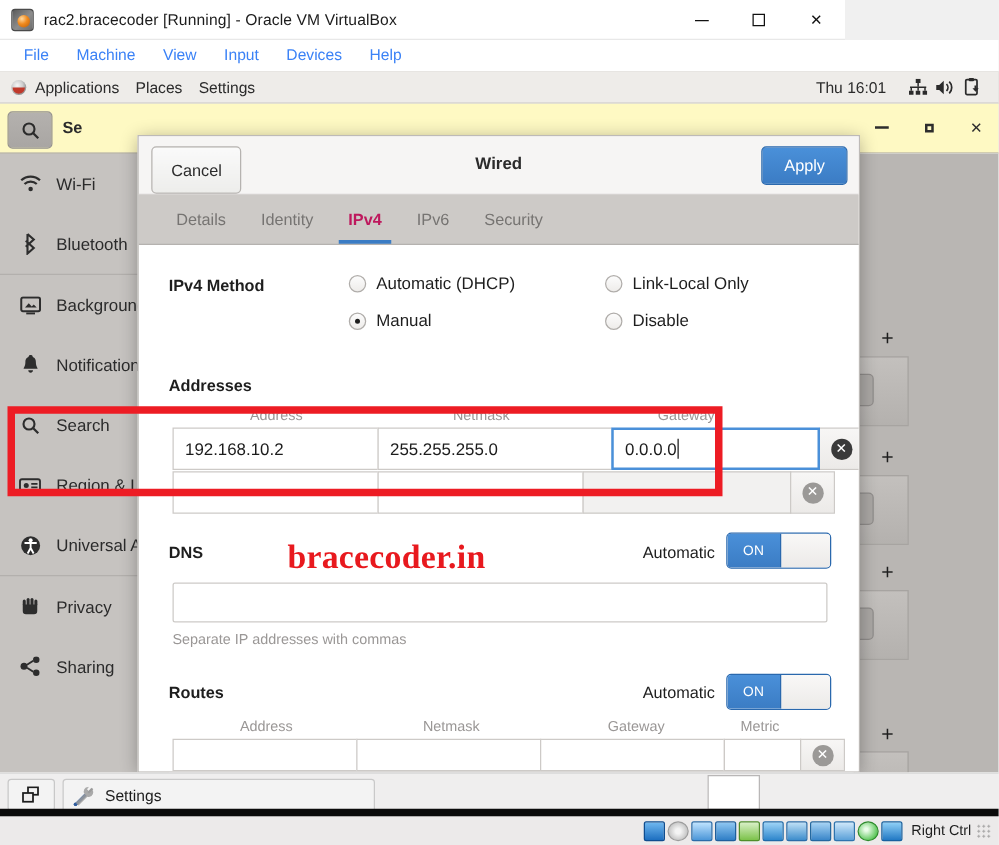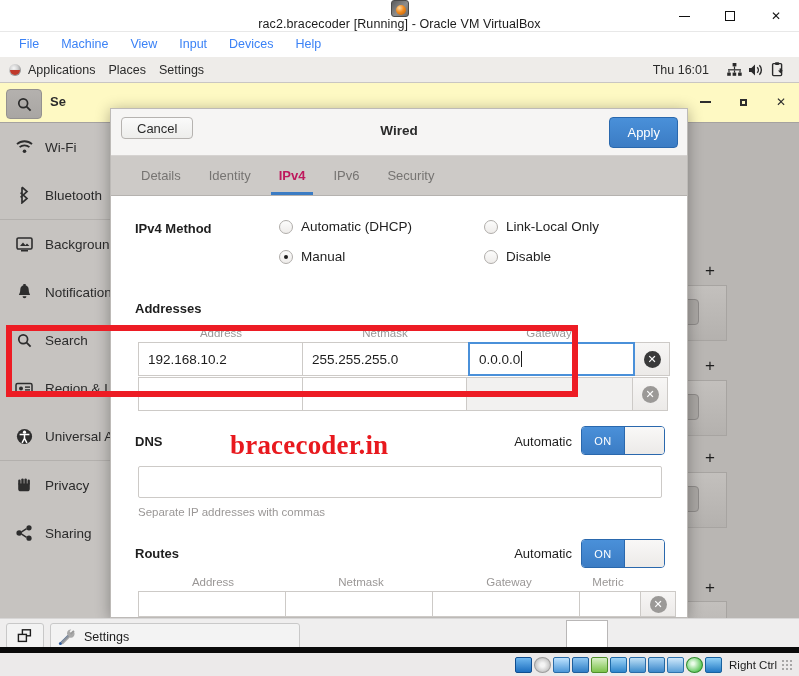--- a/index.html
+++ b/index.html
@@ -6,23 +6,23 @@
   html, body { width: 799px; height: 676px; overflow: hidden; }
   body {
     font-family: "Liberation Sans", sans-serif;
     background: #f0f0f0;
     -webkit-font-smoothing: antialiased;
   }
   #root { position: relative; width: 799px; height: 676px; }
 
   
   .vbox-titlebar {
-    position: absolute; left: 0; top: 0; width: 799px; height: 32px;
+    position: absolute; left: 0; top: 0; width: 676px; height: 32px;
     background: #ffffff; border-bottom: 1px solid #e8e8e8;
-    display: flex; align-items: center; flex-direction: column;
+    display: flex; align-items: center;
   }
   .vbox-icon {
     width: 18px; height: 18px; margin-left: 9px; margin-right: 8px;
     border-radius: 3px; position: relative; overflow: hidden;
     background: linear-gradient(135deg,#5a5a5a 0%,#8d8d8d 55%,#6b6b6b 100%);
     border: 1px solid #4a4a4a;
   }
   .vbox-icon::after {
     content: ""; position: absolute; left: 4px; top: 4px; width: 10px; height: 10px;
     border-radius: 50%;
@@ -146,21 +146,21 @@
   .dialog {
     position: absolute; left: 110px; top: 25px; width: 578px; height: 510px;
     background: #f6f5f4; box-shadow: 0 2px 14px rgba(0,0,0,.32);
     border: 1px solid #bdbab7; overflow: hidden;
   }
   .dlg-head {
     position: relative; height: 47px; background: #f6f5f4;
     border-bottom: 1px solid #d6d3d1; display: flex; align-items: center;
   }
   .btn-cancel {
-    position: absolute; left: 10px; top: 8px; height: 22px; padding: 0 15px;
+    position: absolute; left: 10px; top: 8px; height: 38px; padding: 0 15px;
     background: linear-gradient(#fafafa,#ededeb); border: 1px solid #b6b3b0;
     border-radius: 4px; font-size: 13px; color: #2b2b2b;
     font-family: "Liberation Sans", sans-serif;
   }
   .dlg-title {
     position: absolute; left: 0; right: 0; top: 14px; text-align: center;
     font-size: 13.5px; font-weight: bold; color: #2b2b2b;
   }
   .btn-apply {
     position: absolute; right: 9px; top: 8px; height: 31px; padding: 0 17px;
@@ -537,21 +537,21 @@
           </div>
 
           <div class="sect-title" style="position:absolute; left:24px; top:105px;">Addresses</div>
 
           <div style="position:absolute; left:28px; top:131px; width:164px;" class="col-head">Address</div>
           <div style="position:absolute; left:192px; top:131px; width:164px;" class="col-head">Netmask</div>
           <div style="position:absolute; left:356px; top:131px; width:164px;" class="col-head">Gateway</div>
 
           <div class="addr-row" style="left:28px; top:146px;">
             <div class="cell" style="width:165px;">192.168.10.2</div>
-            <div class="cell" style="width:167px;">255.255.255.0</div>
+            <div class="cell" style="width:188px;">255.255.255.0</div>
             <div class="cell focused" style="width:167px;">
               <span>0.0.0.0</span>
                 <span class="caret"></span>
             </div>
             <div class="del-btn">
               <span class="xcircle">✕</span>
             </div>
           </div>
 
           <div class="addr-row" style="left:28px; top:181px;">

